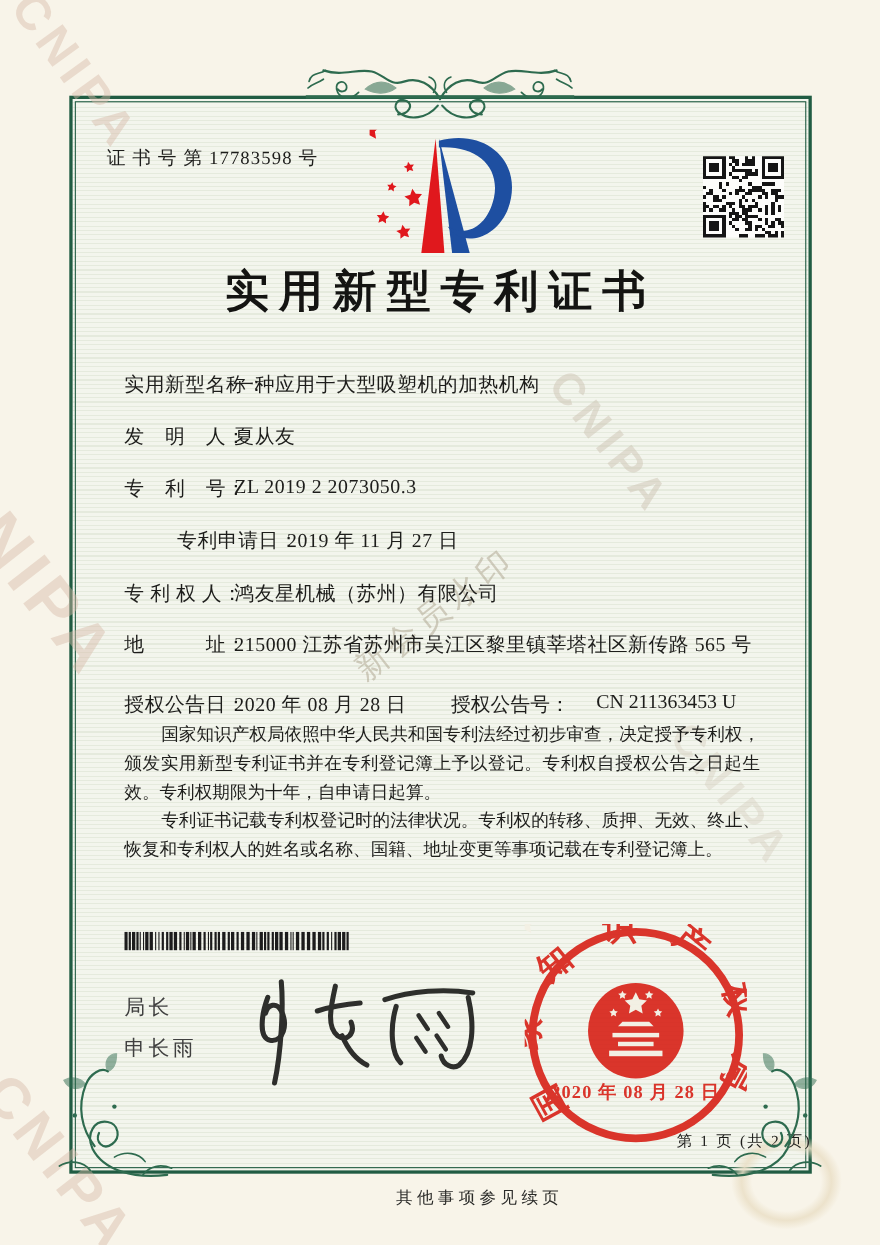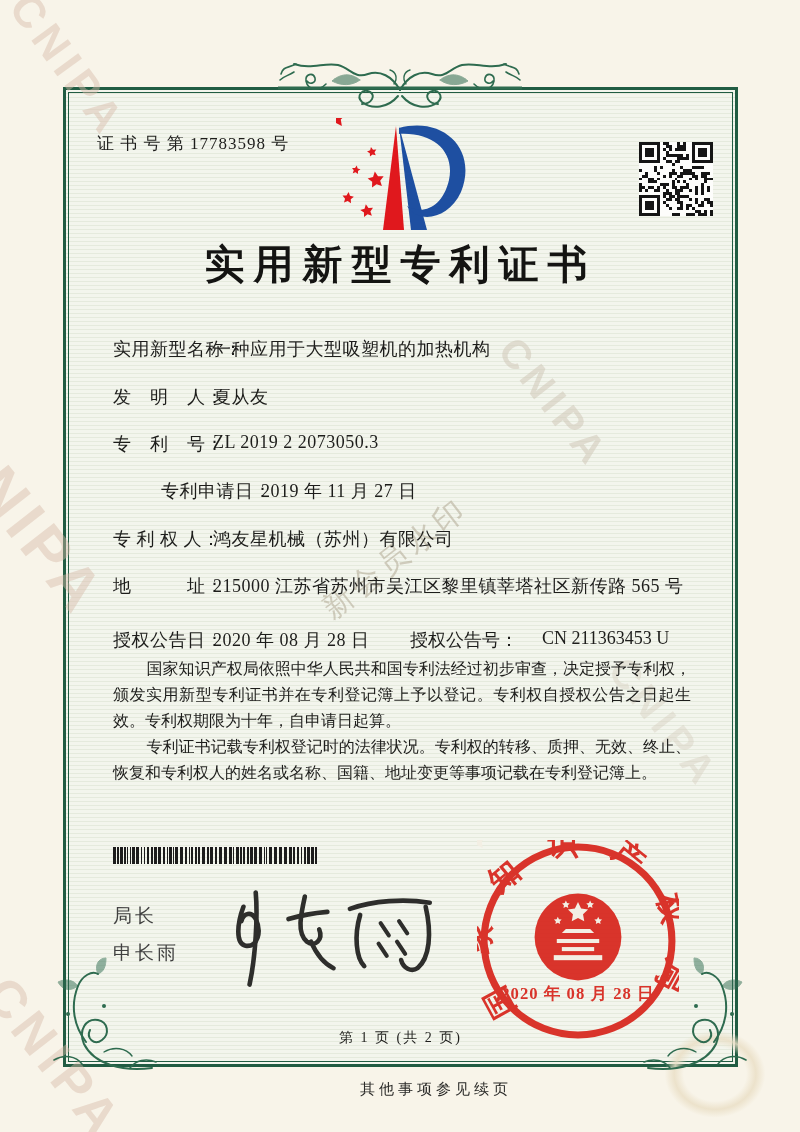--- a/index.html
+++ b/index.html
@@ -24,21 +24,21 @@
          letter-spacing:9px;color:#141412;}
   .row{left:0;width:800px;height:24px;font-size:18px;}
   .row .lab{position:absolute;left:113px;letter-spacing:.5px;}
   .row .val{position:absolute;left:213px;letter-spacing:.5px;}
   .row .lab2{position:absolute;left:410px;}
   .row .val2{position:absolute;left:518px;margin-left:24px;}
   .paras{left:113px;top:656px;width:578px;font-size:16px;line-height:26px;text-align:justify;}
   .paras p{margin:0;text-indent:2.1em;}
   .signer{left:113px;font-family:"Liberation Sans","DejaVu Sans",sans-serif;
           font-size:19px;letter-spacing:3px;color:#404040;}
-  .pagenum{left:63px;top:1029px;width:675px;text-align:center;font-size:14px;letter-spacing:2px;}
+  .pagenum{left:63px;top:1029px;width:675px;text-align:right;font-size:14px;letter-spacing:2px;}
   .footnote{left:0;top:1080px;width:800px;text-align:center;font-size:15px;letter-spacing:4px;color:#2a2a28;padding-left:36px;}
   svg{display:block;}
   .orn{position:absolute;z-index:4;pointer-events:none;}
 </style>
 </head>
 <body>
 
 <div class="page">
 
   <div class="wm" style="left:-14px;top:40px;font-size:44px;transform:rotate(54deg);">CNIPA</div>

